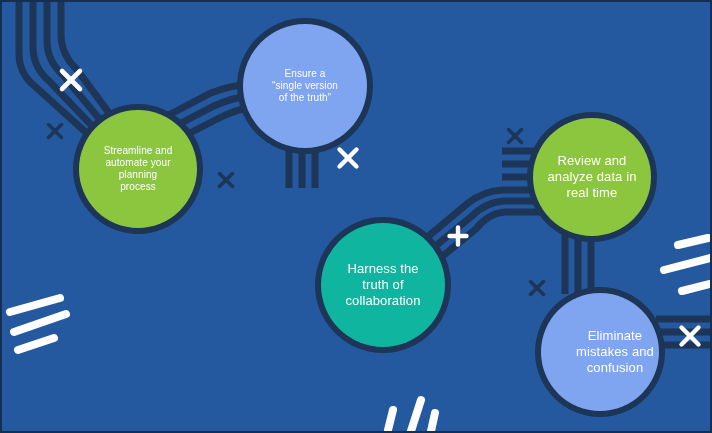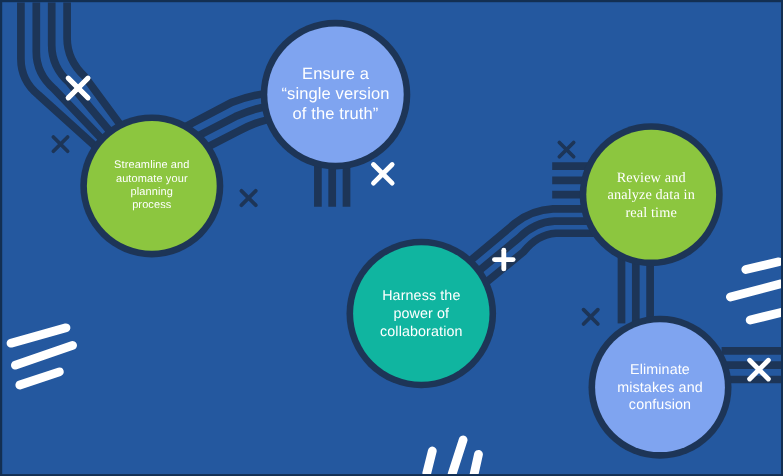--- a/index.html
+++ b/index.html
@@ -120,27 +120,27 @@
           <line x1="429" y1="429" x2="433" y2="411"></line>
         </g>
       </g>
   </svg>
 
   <div id="labels">
       <div class="node-label" style="left: 77px; top: 108px; width: 118px; height: 118px; font-size: 10px;">Streamline and
 automate your
 planning
 process</div>
-      <div class="node-label" style="left: 241px; top: 22px; width: 124px; height: 124px; font-size: 15px;">Ensure a
+      <div class="node-label" style="left: 241px; top: 22px; width: 124px; height: 124px; font-size: 10px;">Ensure a
 “single version
 of the truth”</div>
       <div class="node-label" style="left: 319px; top: 221px; width: 124px; height: 124px; font-size: 13px;">Harness the
-power of
+truth of
 collaboration</div>
-      <div class="node-label" style="left: 531px; top: 116px; width: 118px; height: 118px; font-size: 13px; font-family: Liberation Serif, serif;">Review and
+      <div class="node-label" style="left: 531px; top: 116px; width: 118px; height: 118px; font-size: 13px;">Review and
 analyze data in
 real time</div>
-      <div class="node-label" style="left: 539px; top: 291px; width: 118px; height: 118px; font-size: 13px;">Eliminate
+      <div class="node-label" style="left: 554px; top: 291px; width: 118px; height: 118px; font-size: 13px;">Eliminate
 mistakes and
 confusion</div>
     </div>
 
 </div>
 
 </body></html>

